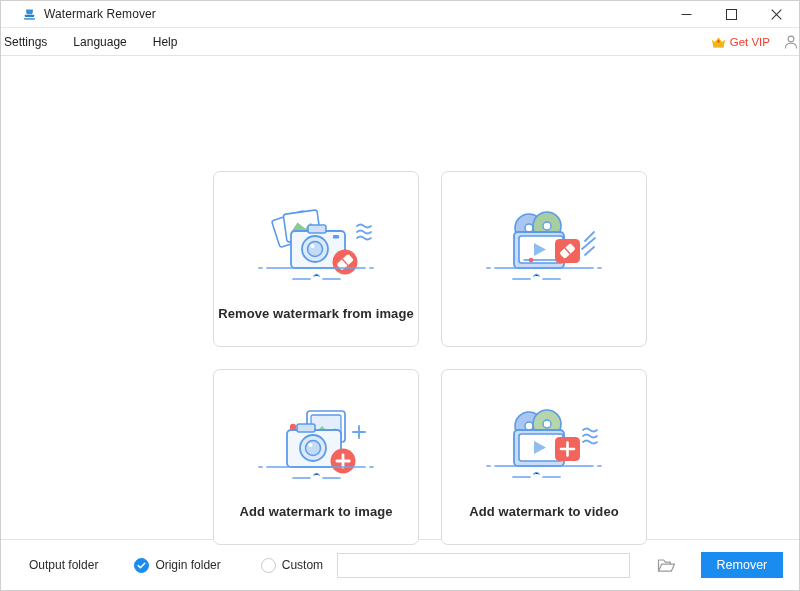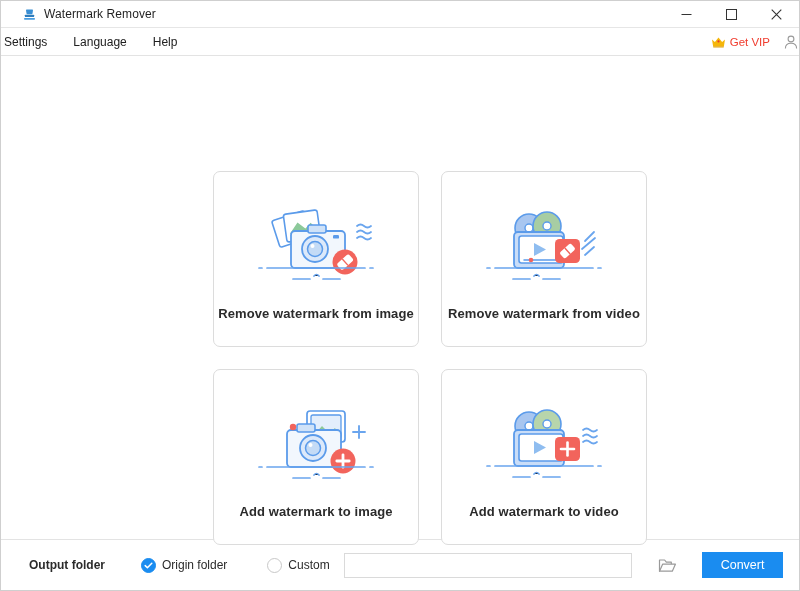--- a/index.html
+++ b/index.html
@@ -167,21 +167,20 @@
     align-items: center;
     padding: 0 16px 0 28px;
     box-sizing: border-box;
     gap: 0;
   }
   .output-label {
     font-size: 12px;
     color: #2b2b2b;
     white-space: nowrap;
     margin-right: 36px;
-    font-weight: bold;
   }
   .radio-group {
     display: flex;
     align-items: center;
     gap: 0;
   }
   .radio-opt {
     display: flex;
     align-items: center;
     gap: 6px;
@@ -384,21 +383,20 @@
             <g stroke="#6aa5ee" stroke-width="1.7" stroke-linecap="round">
               <path d="M6 66 L9 66"></path>
               <path d="M14 66 L112 66"></path>
               <path d="M117 66 L120 66"></path>
               <path d="M32 77 L49 77"></path>
               <path d="M53 74 q2.5 -3 5 0"></path>
               <path d="M62 77 L79 77"></path>
             </g>
           </svg>
         </div>
-        <div class="card-label">Remove watermark from video</div>
       </div>
 
       <div class="card">
         <div class="card-art">
           <svg width="126" height="86" viewBox="0 0 126 86" xmlns="http://www.w3.org/2000/svg">
 
             <rect x="54" y="11" width="38" height="31" rx="3" fill="#ffffff" stroke="#5b9bea" stroke-width="1.7"></rect>
             <rect x="58" y="15" width="30" height="23" rx="2" fill="#e3eefc" stroke="#5b9bea" stroke-width="1.3"></rect>
             <path d="M60 36 L69 26 L76 33 L82 28 L87 36 Z" fill="#8cc99a"></path>
 
@@ -494,16 +492,16 @@
 
     <input class="path-input" type="text" value="" style="">
 
     <div class="folder-btn">
       <svg width="19" height="17" viewBox="0 0 19 17" xmlns="http://www.w3.org/2000/svg">
         <path d="M1.5 14.2 L1.5 3 L6.6 3 L8.3 5.2 L13.3 5.2 L13.3 7.2" fill="none" stroke="#9a9a9a" stroke-width="1.2" stroke-linejoin="round" stroke-linecap="round"></path>
         <path d="M1.5 14.2 L4.6 7.2 L17.4 7.2 L14.3 14.2 Z" fill="#ffffff" stroke="#9a9a9a" stroke-width="1.2" stroke-linejoin="round"></path>
       </svg>
     </div>
 
-    <button class="convert-btn">Convert</button>
+    <button class="convert-btn">Remover</button>
   </div>
 
 </div>
 
 </body></html>

